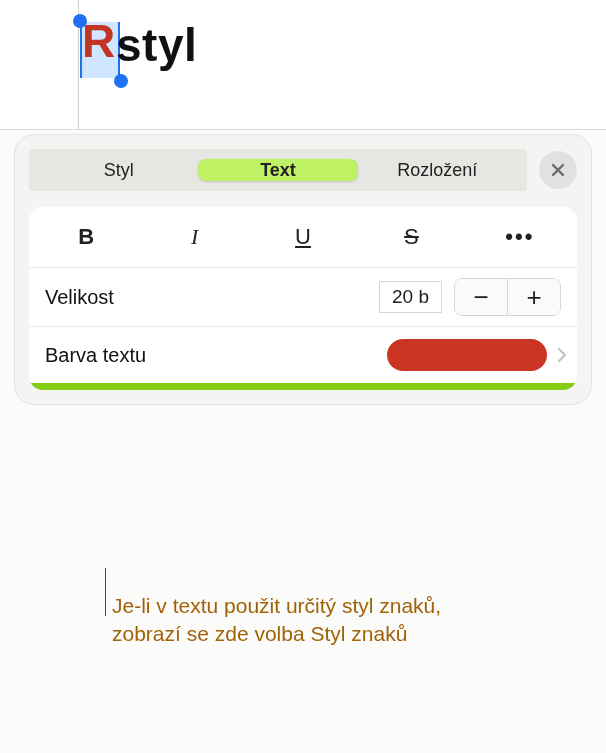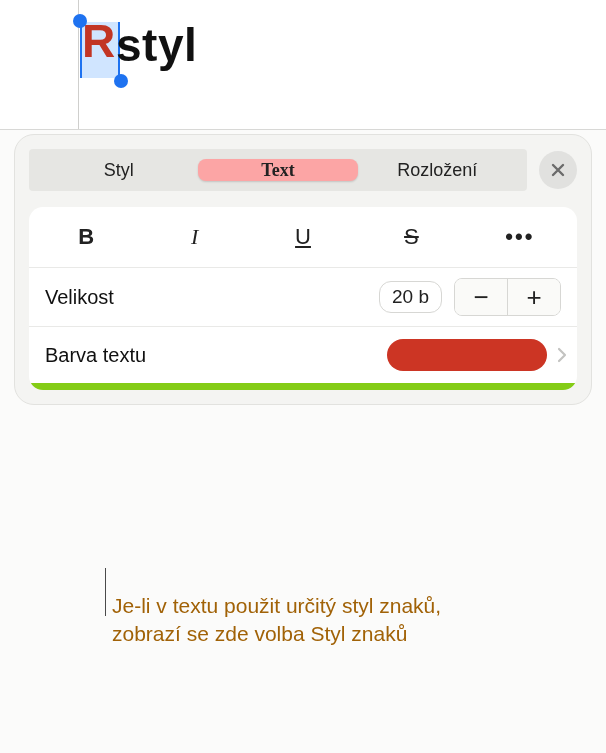--- a/index.html
+++ b/index.html
@@ -65,24 +65,23 @@
   }
   .seg-item {
     flex: 1;
     display: flex; align-items: center; justify-content: center;
     font-size: 18px;
     color: #222;
     border-radius: 8px;
     cursor: pointer;
   }
   .seg-item.active {
-    background: #fca5a5;
+    background: #bef264;
     font-weight: 600;
     box-shadow: 0 1px 2px rgba(0,0,0,0.15);
-    font-family: Liberation Serif, serif;
   }
   .close-btn {
     width: 38px; height: 38px;
     border-radius: 50%;
     background: #e1e1df;
     display: flex; align-items: center; justify-content: center;
     cursor: pointer;
     color: #6b6b6b;
   }
 
@@ -124,21 +123,21 @@
 
   .size-row {
     display: flex; align-items: center;
     padding: 10px 16px;
     gap: 12px;
     border-bottom: 1px solid #e9e9e7;
   }
   .size-val {
     margin-left: auto;
     border: 1px solid #d7d7d4;
-    border-radius: 12px;
+    border-radius: 0;
     padding: 4px 12px;
     font-size: 19px;
     min-width: 60px;
     text-align: center;
     color: #222;
   }
   .stepper {
     display: flex;
     border: 1px solid #d7d7d4;
     border-radius: 8px;

